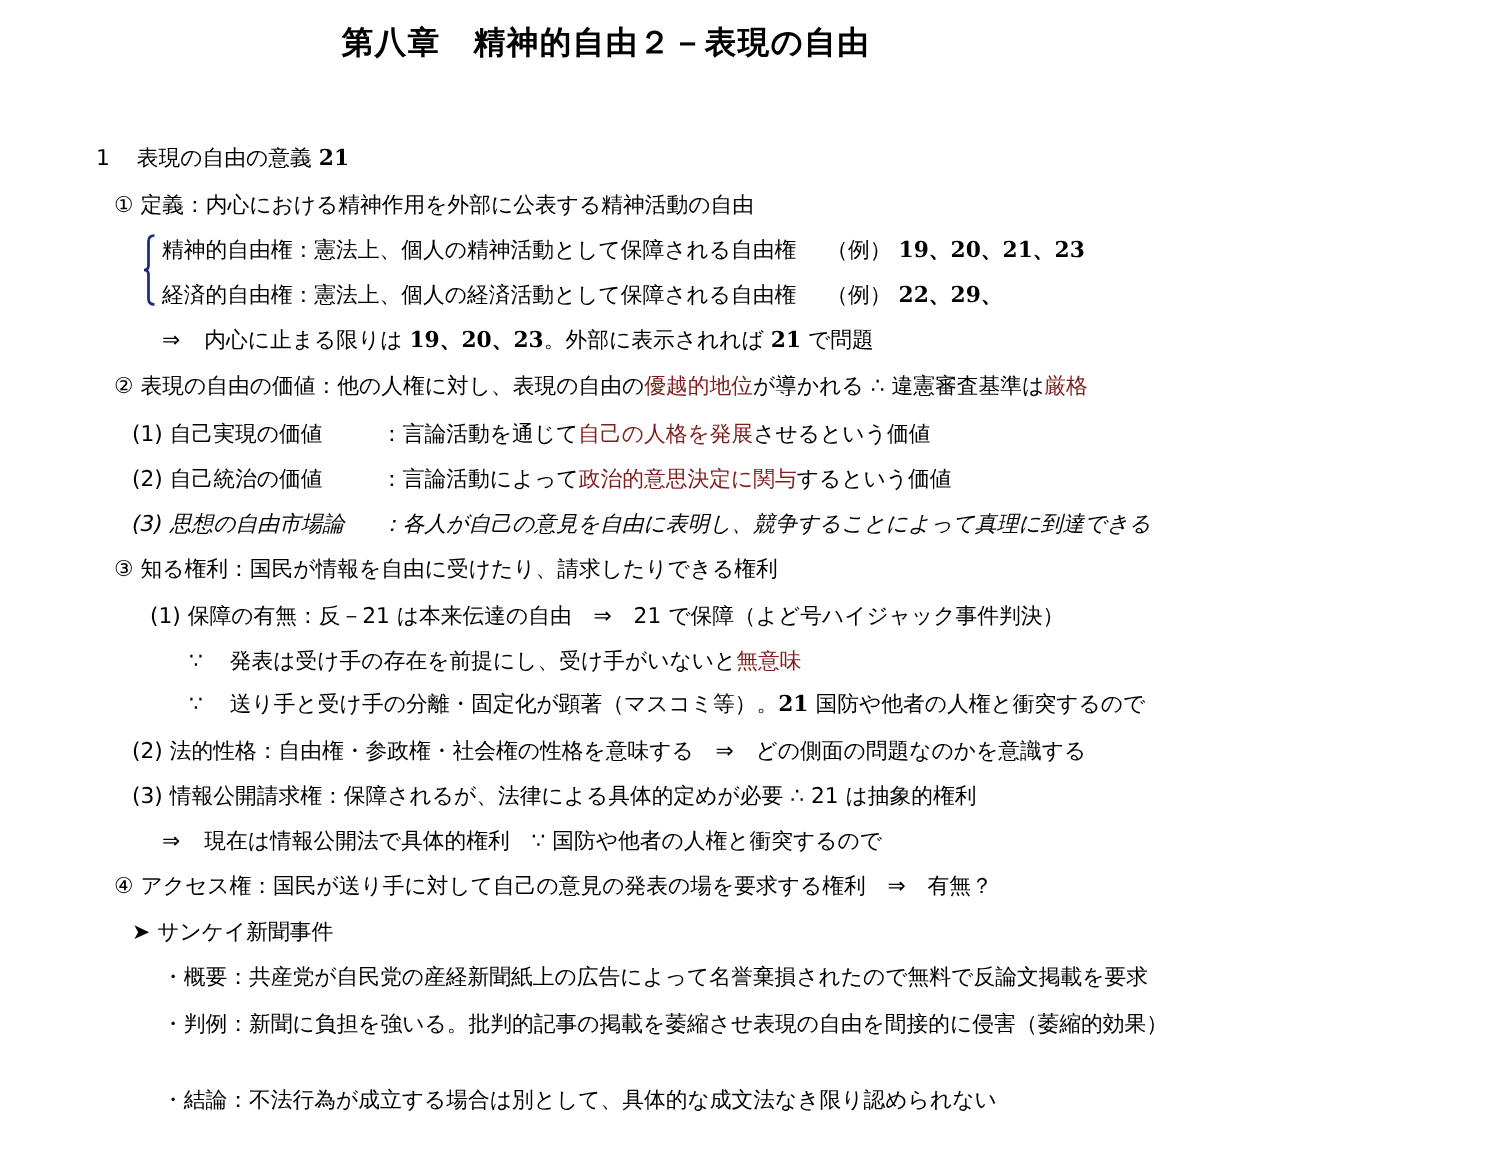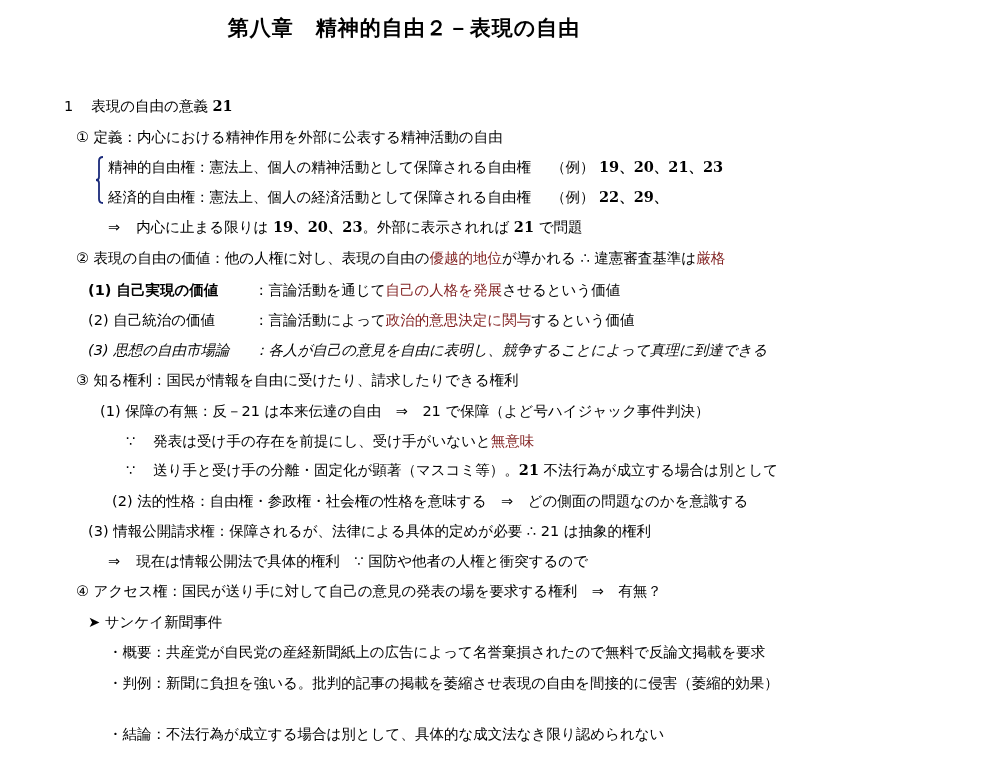--- a/index.html
+++ b/index.html
@@ -53,42 +53,42 @@
   <span class="num">21</span>
   <span>で問題</span>
 </div>
 
 <div class="line" style="top:248px; left:76px;">
   <span>②</span>
   <span>表現の自由の価値：他の人権に対し、表現の自由の</span><span class="red">優越的地位</span><span>が導かれる ∴ 違憲審査基準は</span><span class="red">厳格</span>
 </div>
 
 <div class="line" style="top:280px; left:88px;">
-  <span class="tab" style="width:166px;font-weight:bold;">(1) 自己実現の価値</span><span>：言論活動を通じて</span><span class="red">自己の人格を発展</span><span>させるという価値</span>
+  <span class="tab" style="width:166px;">(1) 自己実現の価値</span><span>：言論活動を通じて</span><span class="red">自己の人格を発展</span><span>させるという価値</span>
 </div>
 <div class="line" style="top:310px; left:88px;">
   <span class="tab" style="width:166px;">(2) 自己統治の価値</span><span>：言論活動によって</span><span class="red">政治的意思決定に関与</span><span>するという価値</span>
 </div>
 <div class="line" style="top:340px; left:88px;font-style:italic;">
   <span class="tab" style="width:166px;">(3) 思想の自由市場論</span><span>：各人が自己の意見を自由に表明し、競争することによって真理に到達できる</span>
 </div>
 
 <div class="line" style="top:370px; left:76px;">
   <span>③</span>
   <span>知る権利：国民が情報を自由に受けたり、請求したりできる権利</span>
 </div>
 <div class="line" style="top:401px; left:100px;">(1) 保障の有無：反－21 は本来伝達の自由　⇒　21 で保障（よど号ハイジャック事件判決）</div>
 <div class="line" style="top:431px; left:126px;">
   <span>∵</span><span style="display:inline-block;width:18px;"></span><span>発表は受け手の存在を前提にし、受け手がいないと</span><span class="red">無意味</span>
 </div>
 <div class="line" style="top:460px; left:126px;">
   <span>∵</span><span style="display:inline-block;width:18px;"></span><span>送り手と受け手の分離・固定化が顕著（マスコミ等）。</span><span class="num">21</span>
-  <span>不法行為が成立する場合は別として</span>
+  <span>国防や他者の人権と衝突するので</span>
 </div>
-<div class="line" style="top:491px; left:88px;margin-left:24px;">(2) 法的性格：自由権・参政権・社会権の性格を意味する　⇒　どの側面の問題なのかを意識する</div>
+<div class="line" style="top:491px; left:88px;">(2) 法的性格：自由権・参政権・社会権の性格を意味する　⇒　どの側面の問題なのかを意識する</div>
 <div class="line" style="top:521px; left:88px;">(3) 情報公開請求権：保障されるが、法律による具体的定めが必要 ∴ 21 は抽象的権利</div>
 <div class="line" style="top:551px; left:108px;">
   <span>⇒</span><span style="display:inline-block;width:16px;"></span><span>現在は情報公開法で具体的権利　∵ 国防や他者の人権と衝突するので</span>
 </div>
 
 <div class="line" style="top:581px; left:76px;">
   <span>④</span>
   <span>アクセス権：国民が送り手に対して自己の意見の発表の場を要求する権利　⇒　有無？</span>
 </div>
 <div class="line" style="top:612px; left:88px;">

